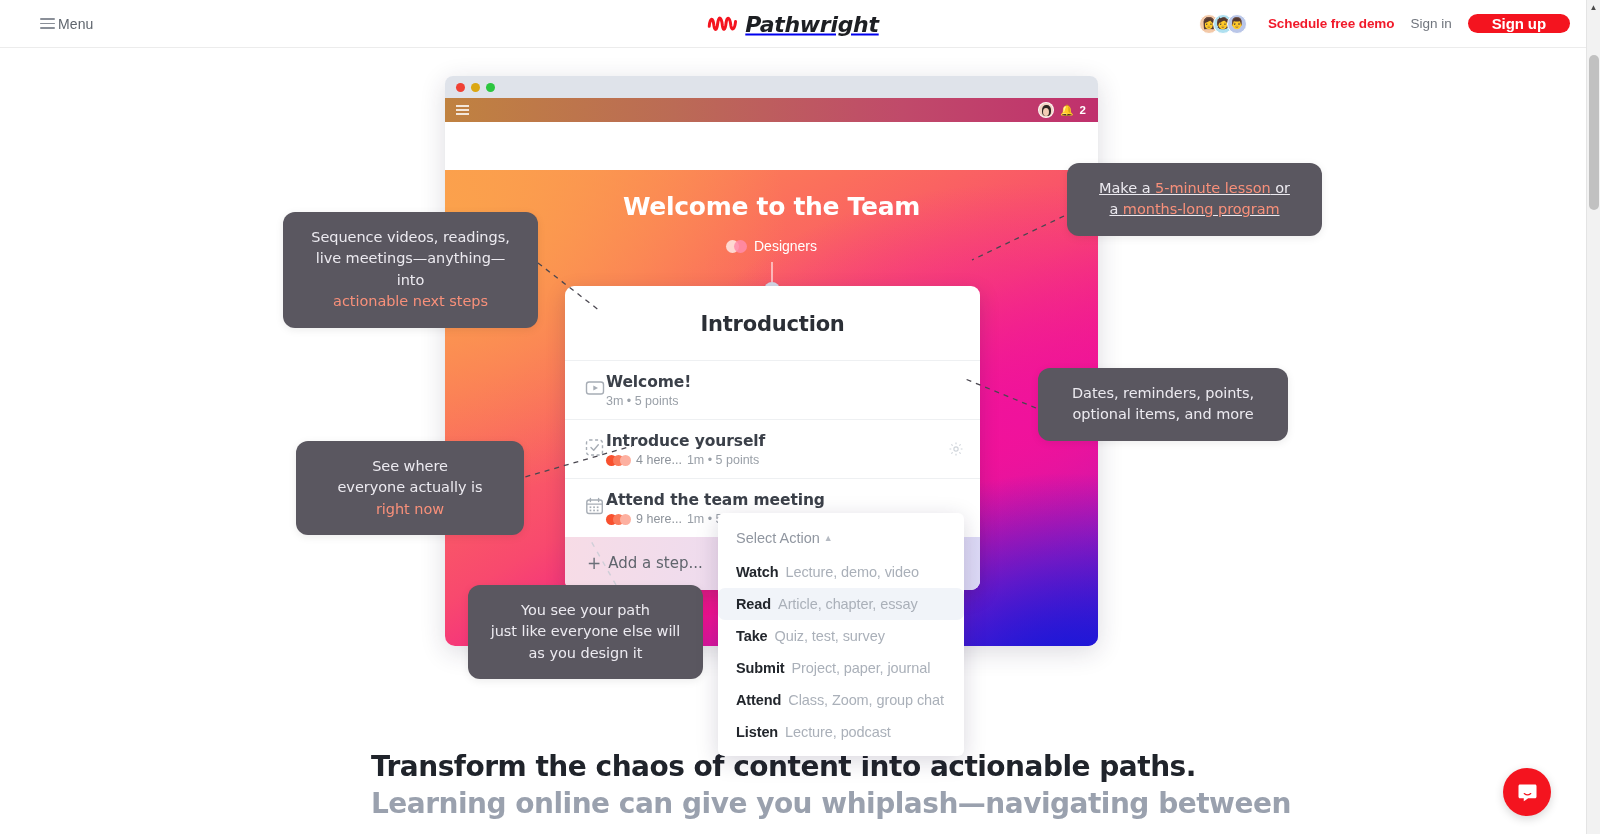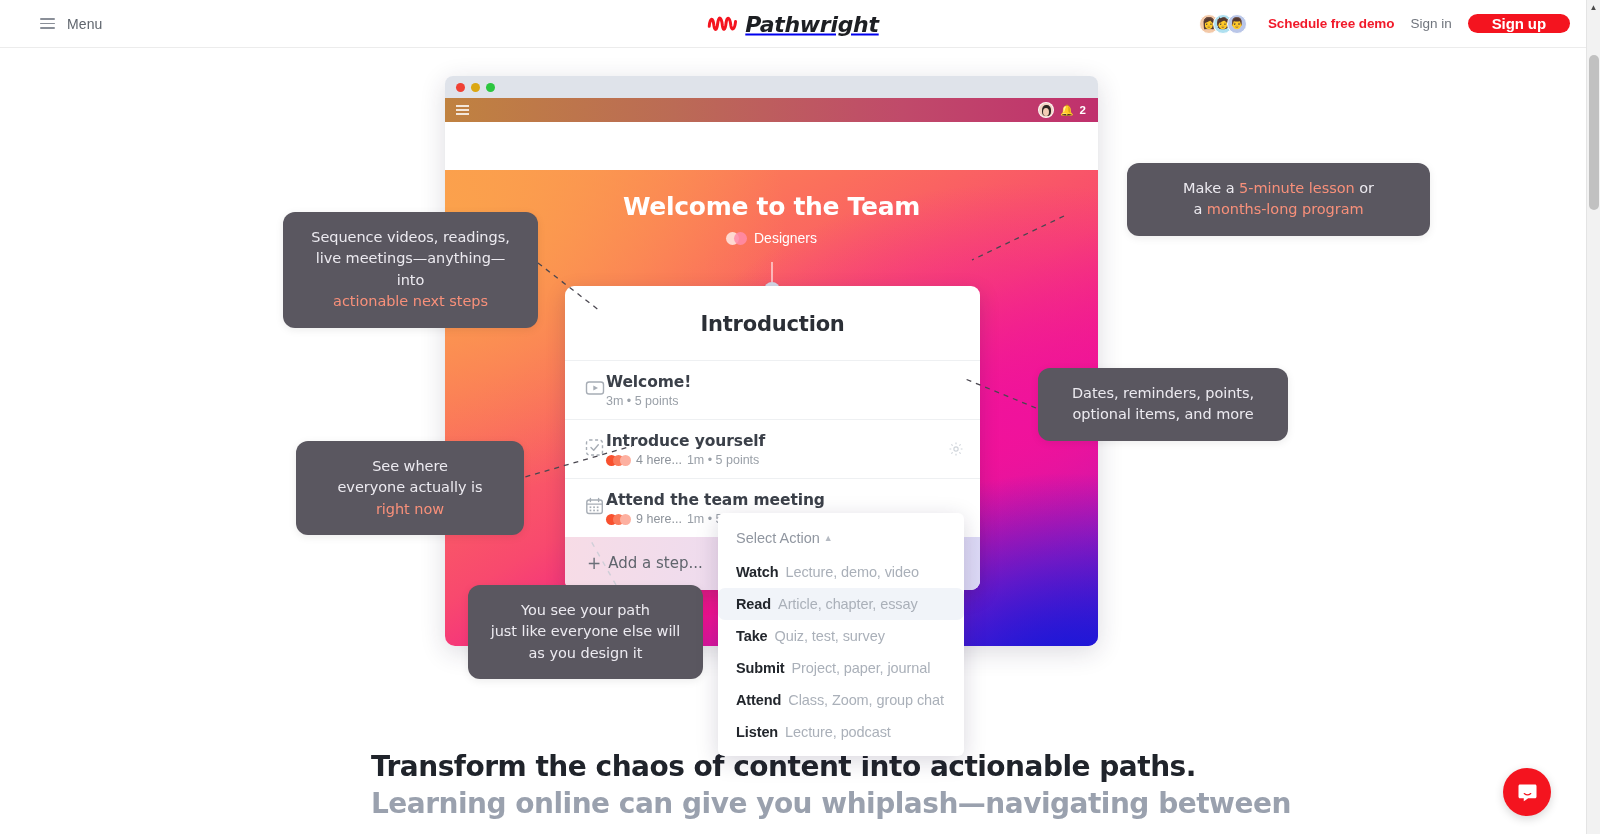--- a/index.html
+++ b/index.html
@@ -13,21 +13,21 @@
 
   
   #topnav {
     position: absolute; top: 0; left: 0;
     width: 1586px; height: 48px;
     background: #ffffff;
     border-bottom: 1px solid #ececec;
     display: flex; align-items: center;
   }
   .menu-btn {
-    display: flex; align-items: center; gap: 12px;
+    display: flex; align-items: center; gap: 3px;
     margin-left: 40px; cursor: pointer;
   }
   .hamburger { display: flex; flex-direction: column; gap: 3px; width: 15px; }
   .hamburger i { display: block; height: 1.5px; background: #8a8f98; border-radius: 1px; }
   .menu-label { font-size: 14px; color: #60666e; letter-spacing: .1px; }
 
   .brand {
     position: absolute; left: 50%; top: 50%;
     transform: translate(-50%, -50%);
     display: flex; align-items: center; gap: 6px;
@@ -150,21 +150,21 @@
       linear-gradient(150deg, #fb9a4f 0%, #fb6f5c 26%, #f8496e 48%, #ef1390 66%, #8a1fc9 82%, #1a17d8 100%);
   }
 
   .course-title {
     text-align: center; padding-top: 22px;
     font-size: 25px; font-weight: 700; color: #fff;
     letter-spacing: -.3px; font-family: "DejaVu Sans", sans-serif; margin-top: 48px;
   }
   .course-sub {
     display: flex; align-items: center; justify-content: center;
-    gap: 7px; margin-top: 9px;
+    gap: 7px; margin-top: 17px;
   }
   .sub-dots { display: flex; align-items: center; }
   .sub-dots span {
     width: 13px; height: 13px; border-radius: 50%; display: block;
   }
   .sd1 { background: rgba(255,255,255,.72); }
   .sd2 { background: rgba(255,140,170,.85); margin-left: -5px; }
   .course-sub-label { font-size: 14px; color: #fff; font-weight: 500; }
 
   .connector { position: absolute; left: 50%; top: 92px; transform: translateX(-50%); }
@@ -256,21 +256,21 @@
     line-height: 1.48;
     text-align: center;
     letter-spacing: -.05px;
     z-index: 25;
     box-shadow: 0 2px 9px rgba(0,0,0,.08);
     font-family: "DejaVu Sans", sans-serif;
   }
   .callout em { font-style: normal; color: #f8907a; }
 
   #callout-sequence { left: 283px; top: 164px; width: 255px; }
-  #callout-lesson   { left: 1127px; top: 115px; width: 303px; }
+  #callout-lesson   { left: 1067px; top: 115px; width: 255px; text-decoration: underline; }
   #callout-dates    { left: 1038px; top: 320px; width: 250px; }
   #callout-seewhere { left: 296px; top: 393px; width: 228px; }
   #callout-yourpath { left: 468px; top: 537px; width: 235px; }
 
   #leaders { position: absolute; left: 0; top: 0; width: 1586px; height: 786px; pointer-events: none; z-index: 20; }
 
   
   #headline {
     position: absolute; left: 371px; top: 700px; width: 1000px;
   }

